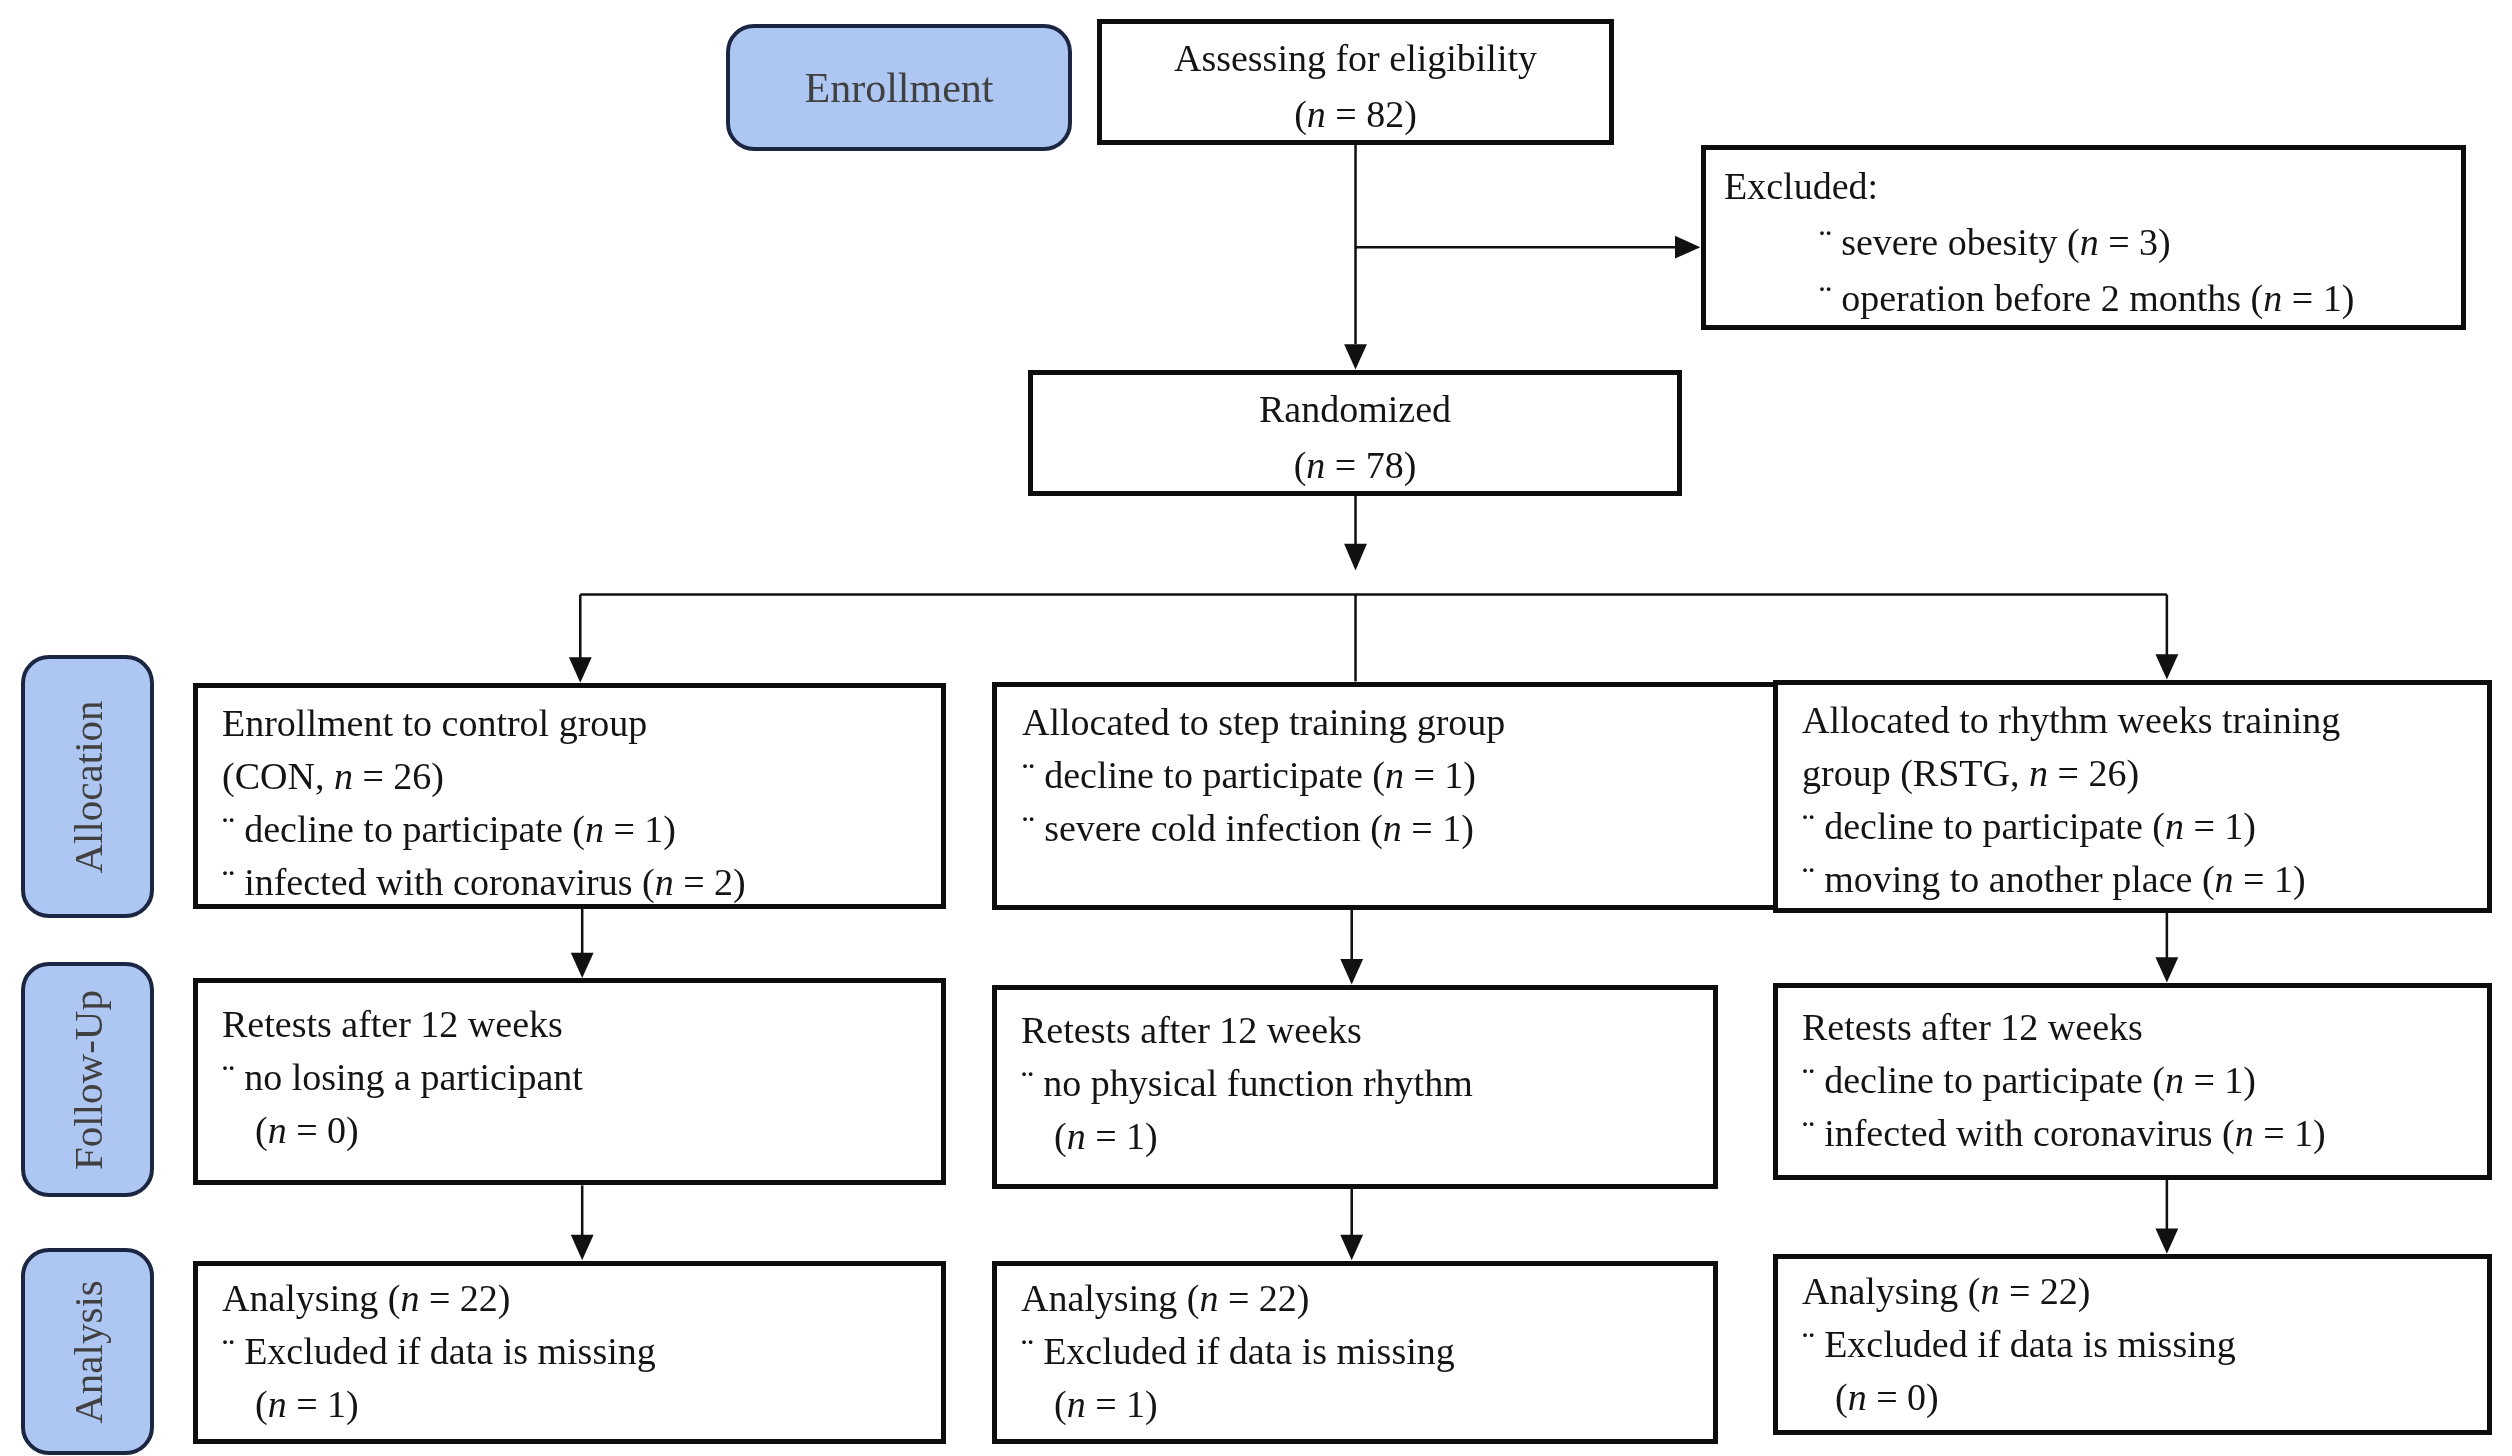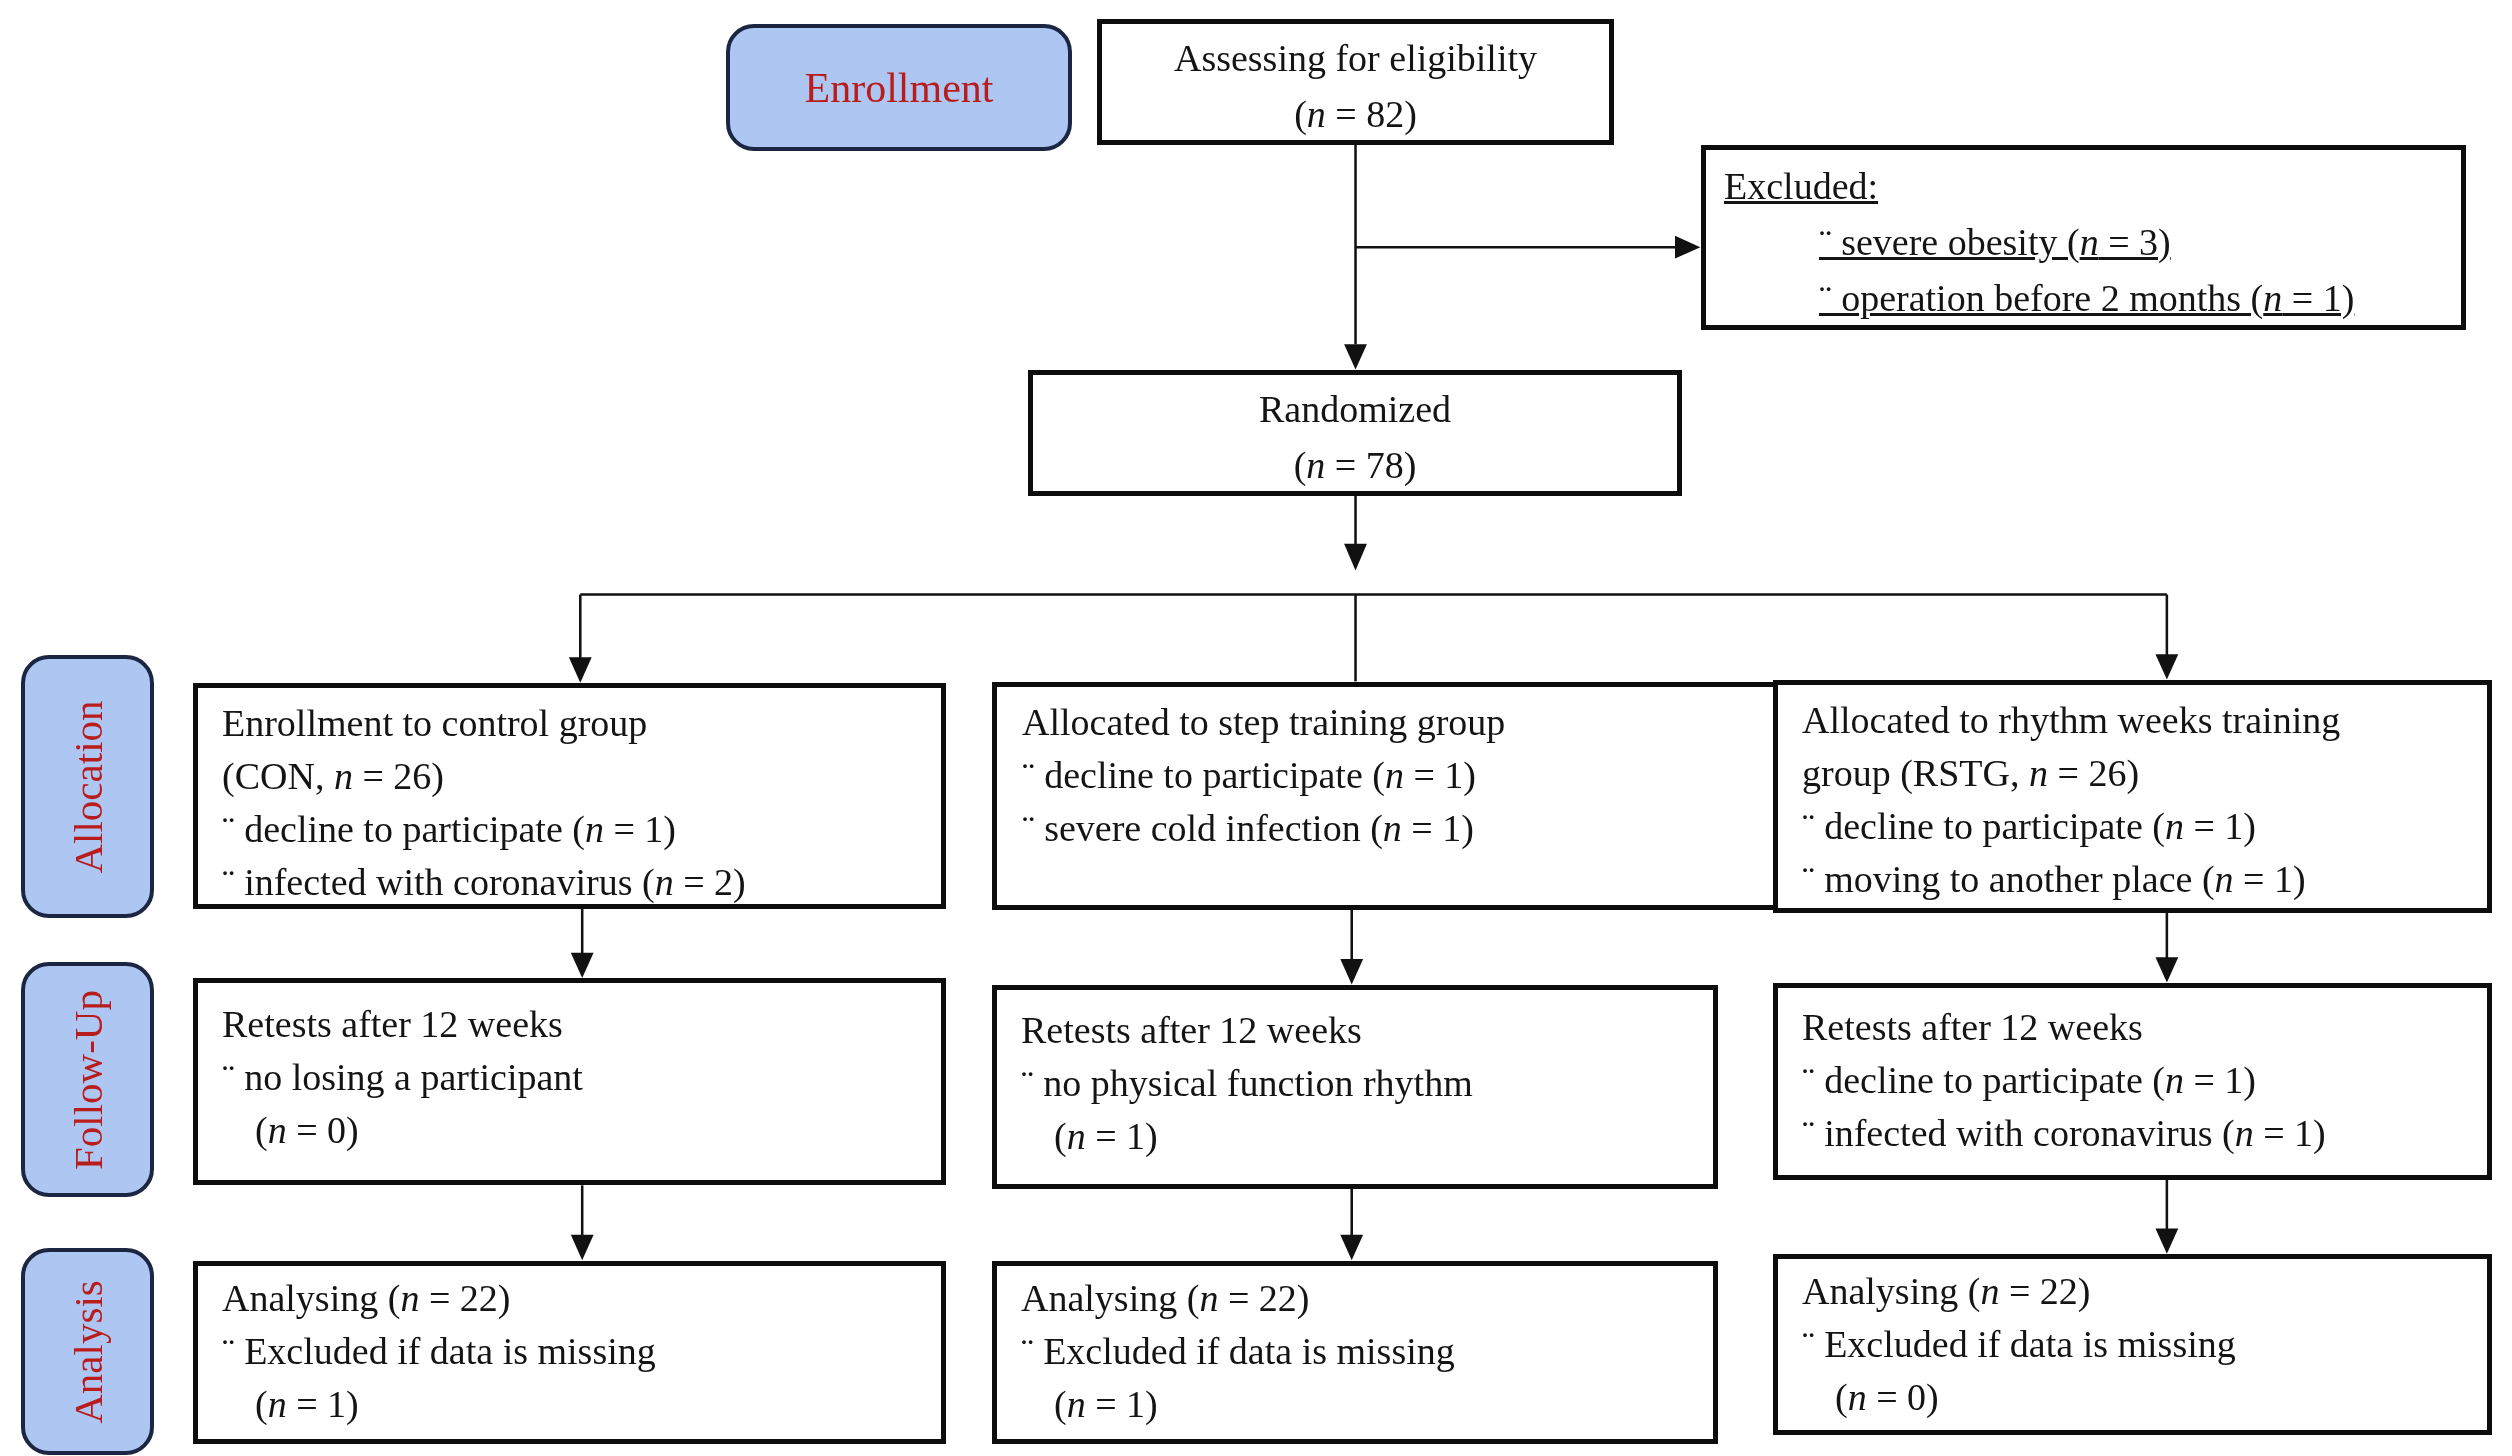--- a/index.html
+++ b/index.html
@@ -32,21 +32,21 @@
   .excl-items .ln { padding-left: 95px; }
   .stage {
     position: absolute;
     box-sizing: border-box;
     background: #aec6f2;
     border: 4.4px solid #1b2742;
     border-radius: 28px;
     display: flex;
     align-items: center;
     justify-content: center;
-    color: #b91c1c;
+    color: #404040;
     font-size: 42px;
   }
   .stage.vertical > span {
     transform: rotate(-90deg);
     white-space: nowrap;
   }
   i { font-style: italic; }
 </style>
 </head>
 <body>
@@ -102,21 +102,21 @@
   </div>
   <div class="stage vertical" style="left:21px; top:1248px; width:133px; height:207px; font-size:41px;">
     <span>Analysis</span>
   </div>
 
   <div class="box center" style="left:1097px; top:19px; width:517px; height:126px;">
     <div class="ln">Assessing for eligibility</div>
     <div class="ln">(<i>n</i> = 82)</div>
   </div>
 
-  <div class="box" style="left:1701px; top:145px; width:765px; height:185px; padding:7.6px 9px 0 18px; line-height:56px;text-decoration:underline;">
+  <div class="box" style="left:1701px; top:145px; width:765px; height:185px; padding:7.6px 9px 0 18px; line-height:56px;">
     <div class="ln">Excluded:</div>
     <div class="excl-items">
       <div class="ln">¨ severe obesity (<i>n</i> = 3)</div>
       <div class="ln">¨ operation before 2 months (<i>n</i> = 1)</div>
     </div>
   </div>
 
   <div class="box center" style="left:1028px; top:370px; width:654px; height:126px;">
     <div class="ln">Randomized</div>
     <div class="ln">(<i>n</i> = 78)</div>

